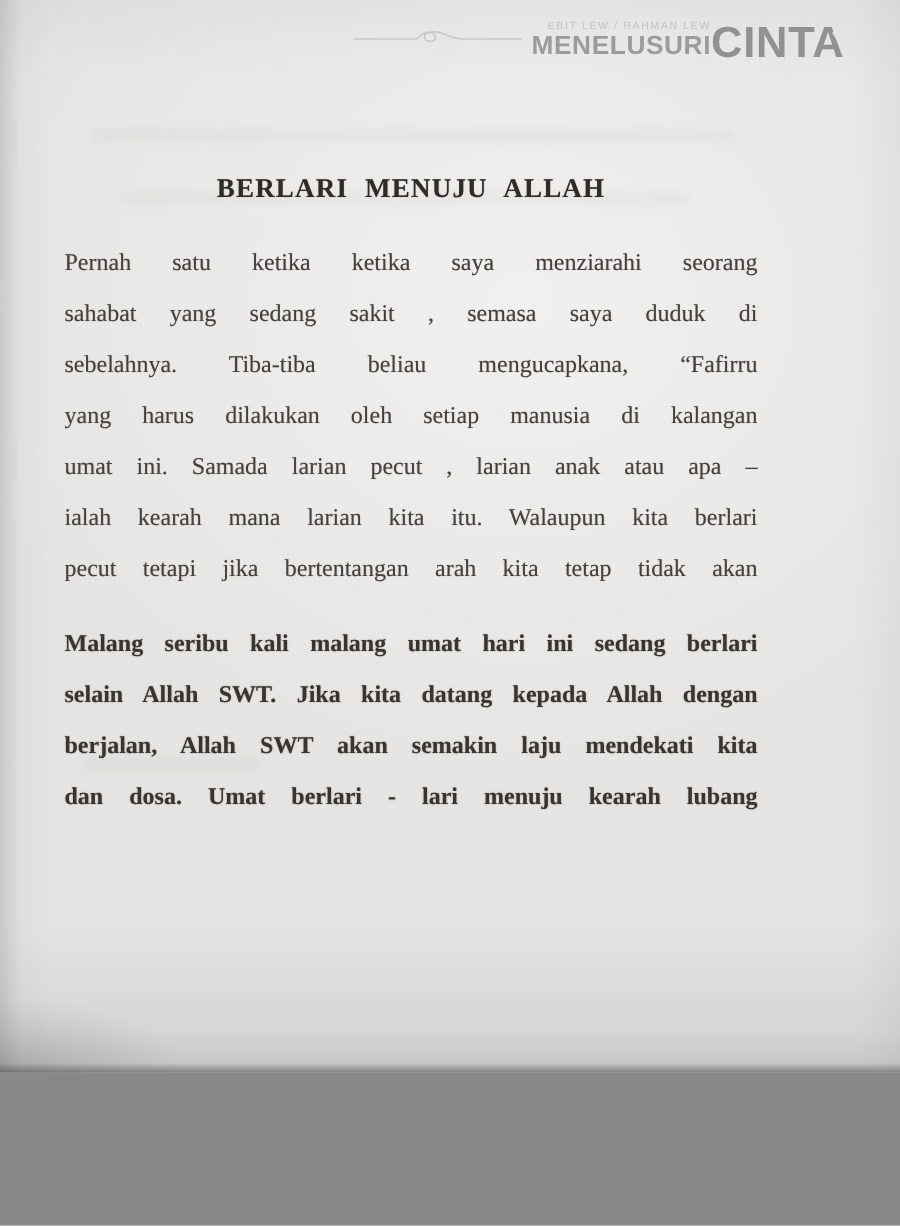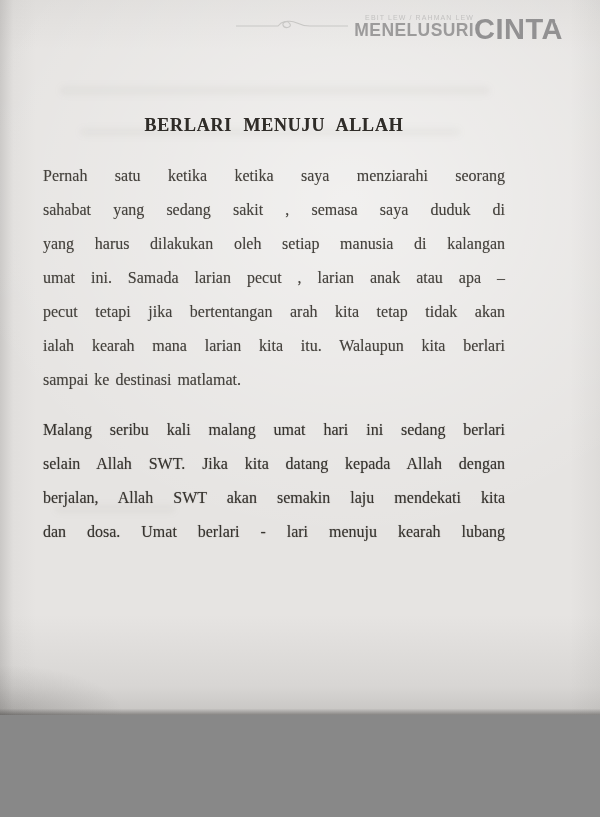--- a/index.html
+++ b/index.html
@@ -70,21 +70,21 @@
   }
   .para{margin:0;}
   .para.p2{margin-top:16px;color:var(--ink_strong,#383530);}
   .tline{
     font-size:16px;line-height:34px;
     word-spacing:2px;
     text-align:justify;text-align-last:justify;
     white-space:normal;
     text-shadow:0 0 0.7px rgba(64,60,55,0.40);
   }
-  .para.p2 .tline{text-shadow:0 0 0.9px rgba(52,48,44,0.50);}
+  .para.p2 .tline{text-shadow:0 0 0.9px rgba(52,48,44,0.50);font-weight:bold;}
   .tline.last{text-align:left;text-align-last:left;}
 </style>
 </head>
 <body>
 
 <div class="page">
 
   <div class="bheader">
     <svg class="flourish" width="112" height="14" viewBox="0 0 112 14">
       <path d="M0 8 H42 C46 3 52 2 54 6 C56 10 48 11 47 7 C46 3 55 2 61 5 C65 7 70 8 74 8 H112" fill="none" stroke="#c8c7c5" stroke-width="1.1" stroke-linecap="round"></path>
@@ -102,25 +102,25 @@
   <div class="ghost g1"></div>
   <div class="ghost g2"></div>
   <div class="ghost g3"></div>
 
   <div class="content">
     <h1 class="chapter-title">BERLARI MENUJU ALLAH</h1>
 
     <div class="para p1">
       <div class="tline">Pernah satu ketika ketika saya menziarahi seorang</div>
       <div class="tline">sahabat yang sedang sakit , semasa saya duduk di</div>
+      <div class="tline">sebelahnya. Tiba-tiba beliau mengucapkana, “Fafirru</div>
       <div class="tline">yang harus dilakukan oleh setiap manusia di kalangan</div>
       <div class="tline">umat ini. Samada larian pecut , larian anak atau apa –</div>
+      <div class="tline">ialah kearah mana larian kita itu. Walaupun kita berlari</div>
       <div class="tline">pecut tetapi jika bertentangan arah kita tetap tidak akan</div>
-      <div class="tline">ialah kearah mana larian kita itu. Walaupun kita berlari</div>
-      <div class="tline last">sampai ke destinasi matlamat.</div>
     </div>
 
     <div class="para p2">
       <div class="tline">Malang seribu kali malang umat hari ini sedang berlari</div>
       <div class="tline">selain Allah SWT. Jika kita datang kepada Allah dengan</div>
       <div class="tline">berjalan, Allah SWT akan semakin laju mendekati kita</div>
       <div class="tline">dan dosa. Umat berlari - lari menuju kearah lubang</div>
 
     </div>
   </div>

